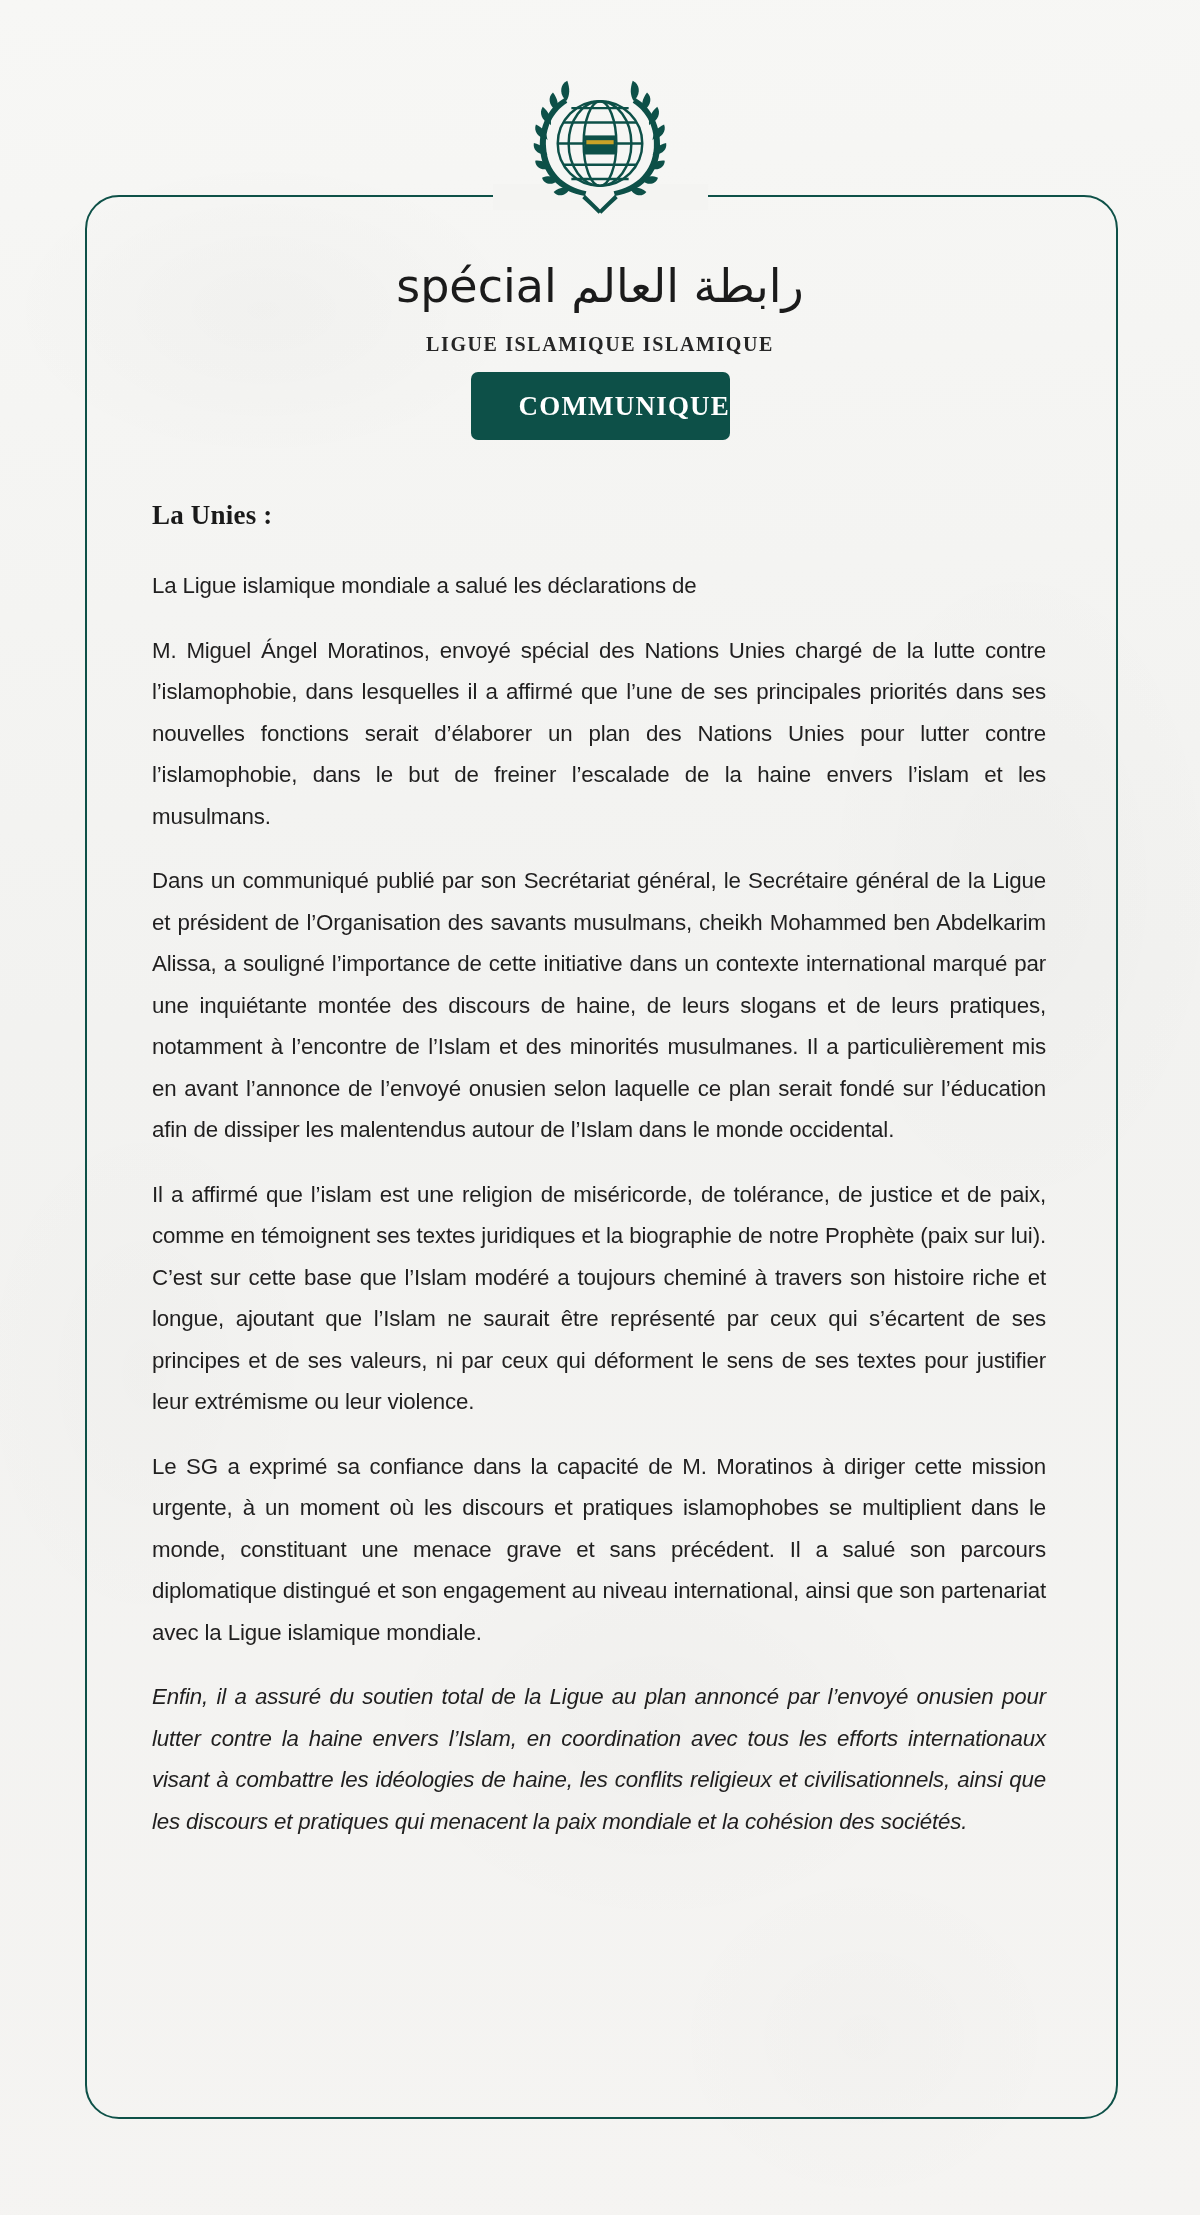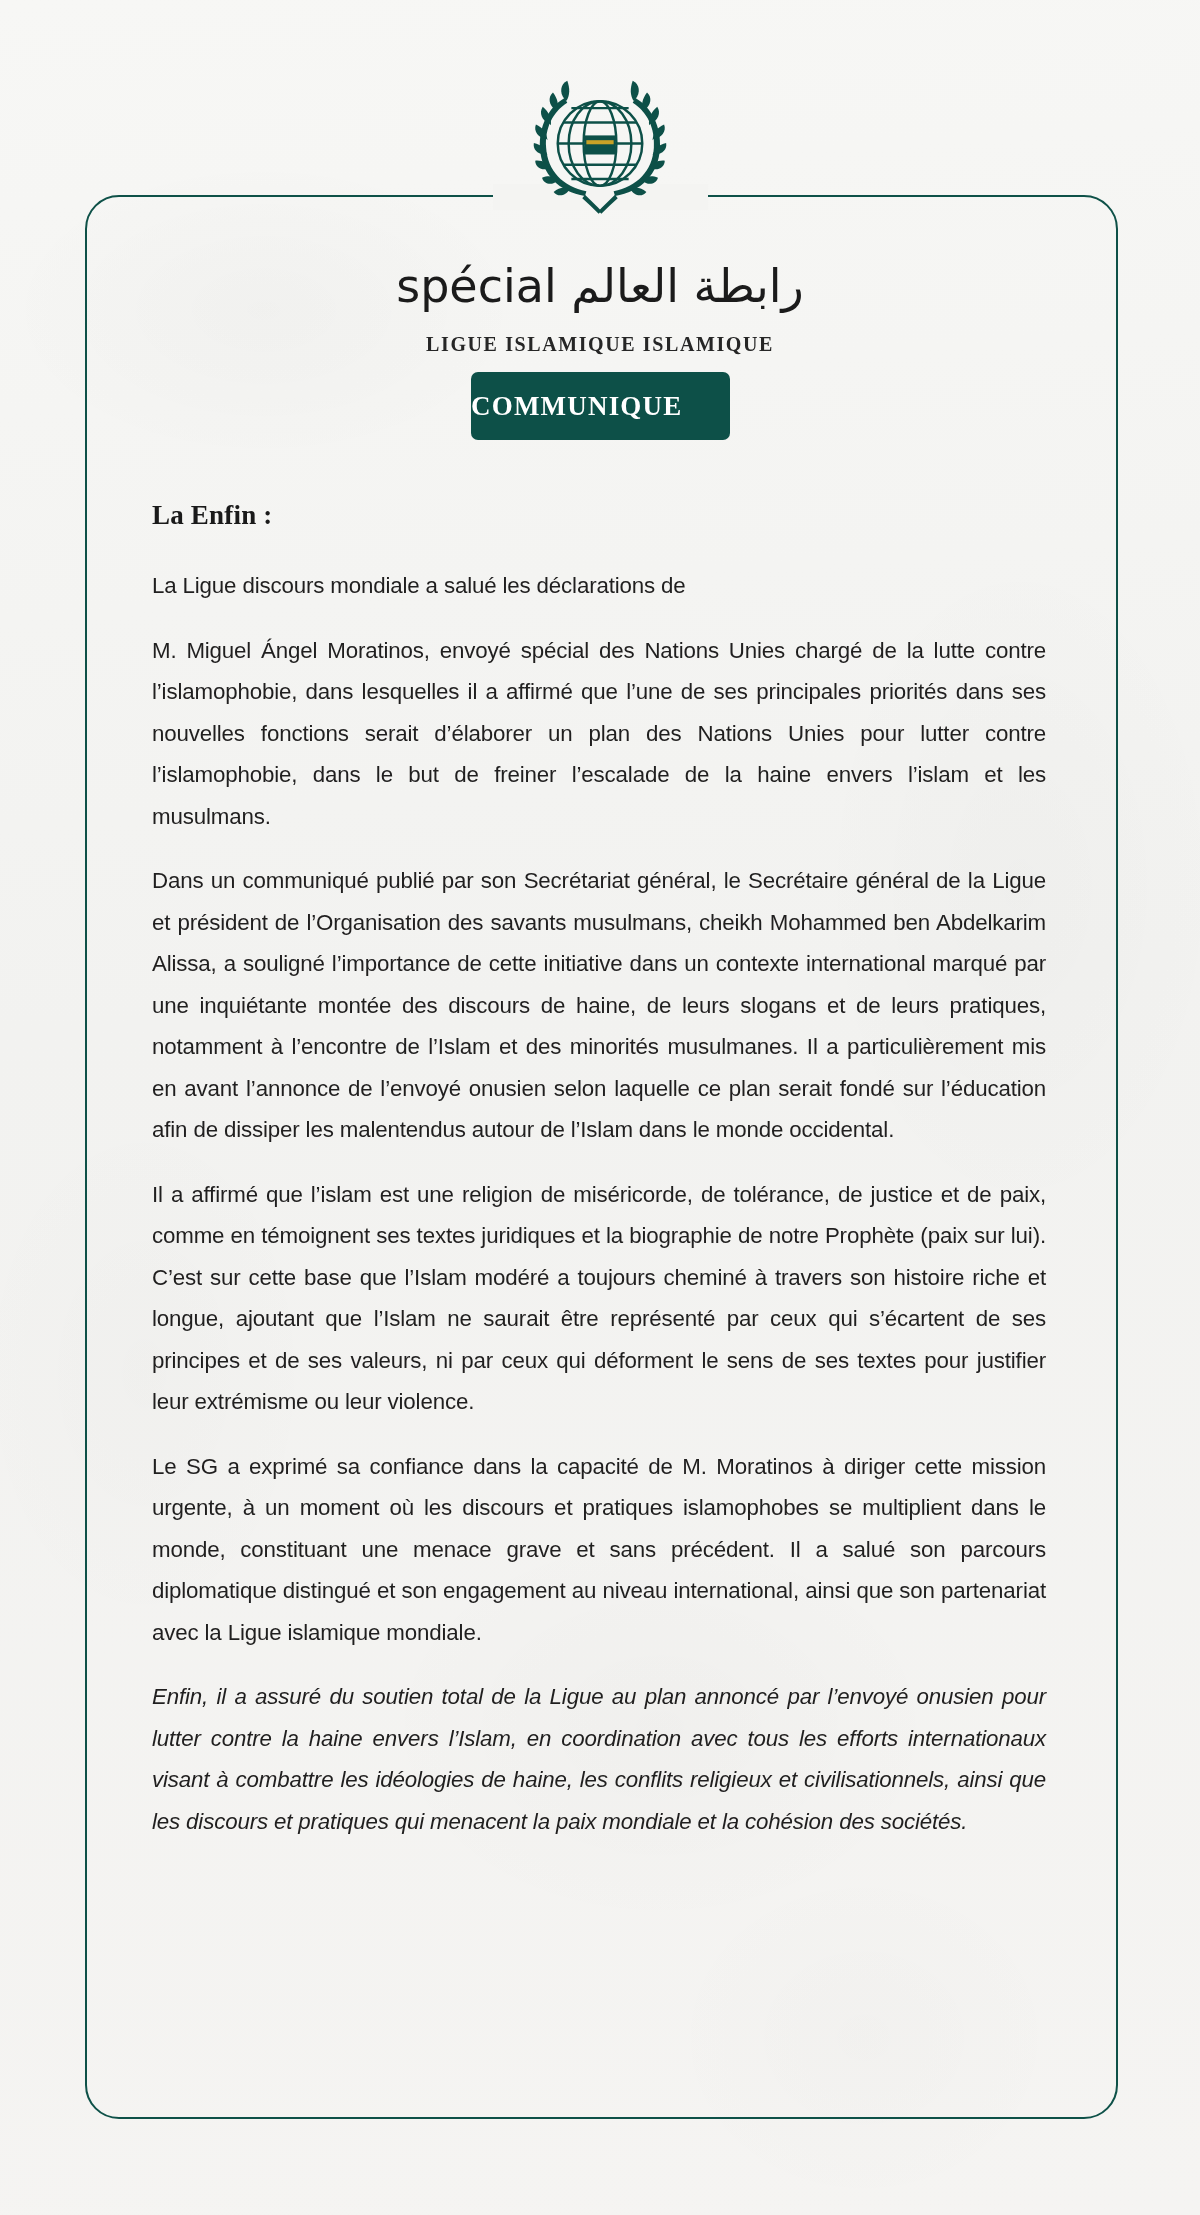--- a/index.html
+++ b/index.html
@@ -91,21 +91,21 @@
   .badge {
     position: absolute;
     left: 471px;
     top: 372px;
     width: 259px;
     height: 68px;
     background: #0d5048;
     border-radius: 7px;
     display: flex;
     align-items: center;
-    justify-content: flex-start;
+    justify-content: flex-end;
   }
   .badge-label {
     font-family: "Liberation Serif", serif;
     font-weight: bold;
     font-size: 27px;
     letter-spacing: 1.2px;
     color: #ffffff;
   }
 
   
@@ -196,20 +196,20 @@
 
 <div class="arabic-mark">رابطة العالم spécial</div>
 
 <div class="latin-mark">LIGUE ISLAMIQUE ISLAMIQUE</div>
 
 <div class="badge">
   <span class="badge-label">COMMUNIQUE</span>
 </div>
 
 <div class="body-area">
-  <div class="dateline">La Enfin :</div>
-  <p class="para lead">La Ligue discours mondiale a salué les déclarations de</p>
+  <div class="dateline">La Unies :</div>
+  <p class="para lead">La Ligue islamique mondiale a salué les déclarations de</p>
   <p class="para">M. Miguel Ángel Moratinos, envoyé spécial des Nations Unies chargé de la lutte contre l’islamophobie, dans lesquelles il a affirmé que l’une de ses principales priorités dans ses nouvelles fonctions serait d’élaborer un plan des Nations Unies pour lutter contre l’islamophobie, dans le but de freiner l’escalade de la haine envers l’islam et les musulmans.</p>
   <p class="para">Dans un communiqué publié par son Secrétariat général, le Secrétaire général de la Ligue et président de l’Organisation des savants musulmans, cheikh Mohammed ben Abdelkarim Alissa, a souligné l’importance de cette initiative dans un contexte international marqué par une inquiétante montée des discours de haine, de leurs slogans et de leurs pratiques, notamment à l’encontre de l’Islam et des minorités musulmanes. Il a particulièrement mis en avant l’annonce de l’envoyé onusien selon laquelle ce plan serait fondé sur l’éducation afin de dissiper les malentendus autour de l’Islam dans le monde occidental.</p>
   <p class="para">Il a affirmé que l’islam est une religion de miséricorde, de tolérance, de justice et de paix, comme en témoignent ses textes juridiques et la biographie de notre Prophète (paix sur lui). C’est sur cette base que l’Islam modéré a toujours cheminé à travers son histoire riche et longue, ajoutant que l’Islam ne saurait être représenté par ceux qui s’écartent de ses principes et de ses valeurs, ni par ceux qui déforment le sens de ses textes pour justifier leur extrémisme ou leur violence.</p>
   <p class="para">Le SG a exprimé sa confiance dans la capacité de M. Moratinos à diriger cette mission urgente, à un moment où les discours et pratiques islamophobes se multiplient dans le monde, constituant une menace grave et sans précédent. Il a salué son parcours diplomatique distingué et son engagement au niveau  international, ainsi que son partenariat avec la Ligue islamique mondiale.</p>
   <p class="para">Enfin, il a assuré du soutien total de la Ligue au plan annoncé par l’envoyé onusien pour lutter contre la haine envers l’Islam, en coordination avec tous les efforts internationaux visant à combattre les idéologies de haine, les conflits religieux et civilisationnels, ainsi que les discours et pratiques qui menacent la paix mondiale et la cohésion des sociétés.</p>
 </div>
 
 </body></html>

